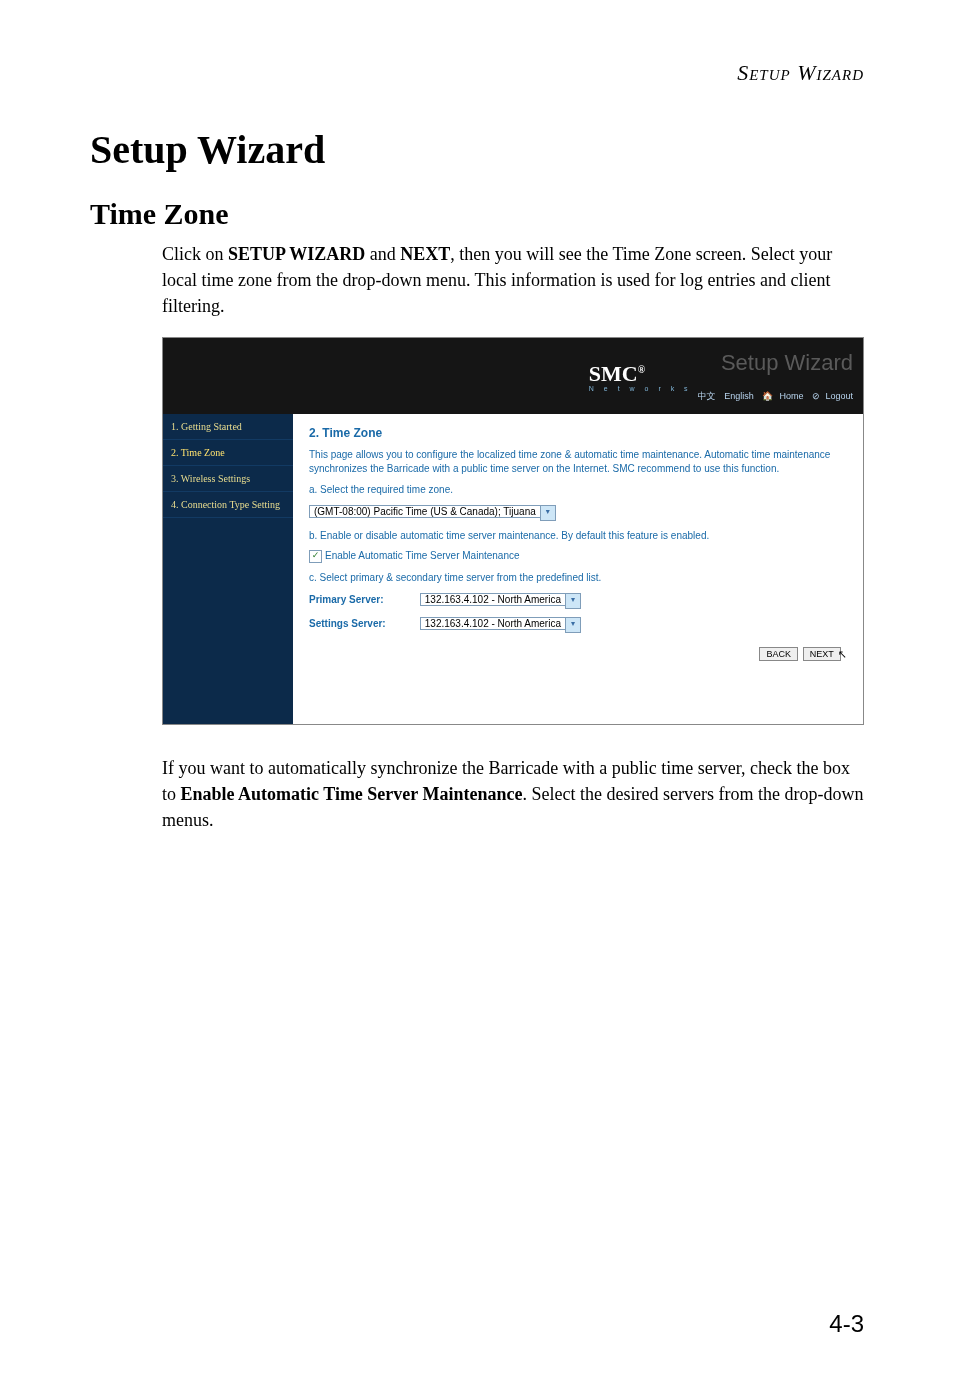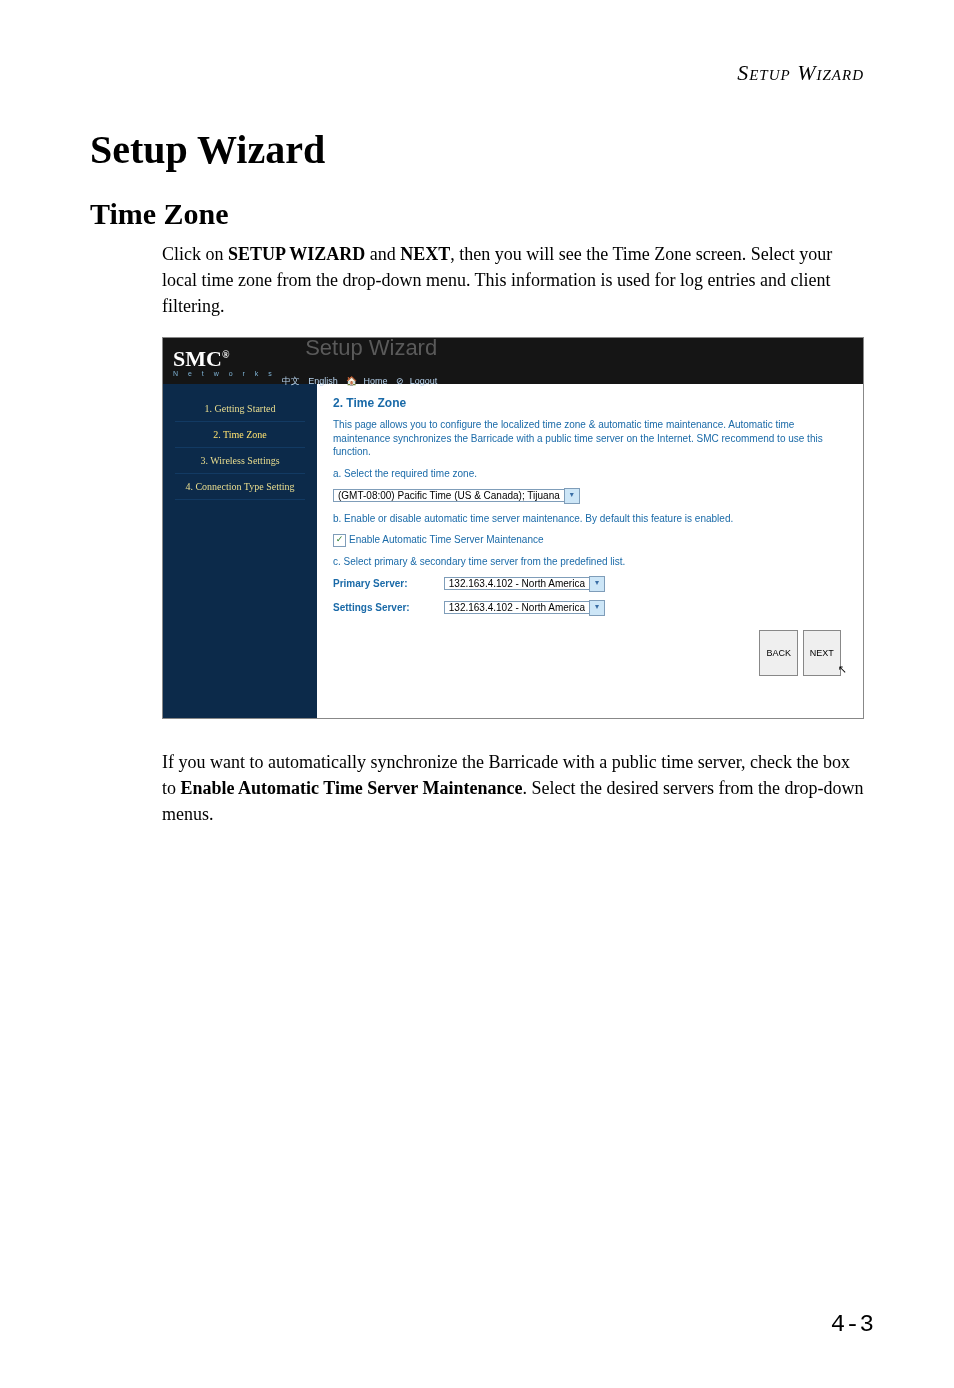--- a/index.html
+++ b/index.html
@@ -43,42 +43,42 @@
   .body-text {
     font-family: Georgia, serif;
     font-size: 18px;
     line-height: 1.45;
     margin: 0 0 16px 72px;
   }
   .bold { font-weight: bold; }
   .page-num {
     position: absolute;
     bottom: 50px;
-    right: 80px;
+    right: 90px;
     font-size: 24px;
-    font-family: Liberation Mono, monospace;
+    font-family: Liberation Sans, sans-serif;
   }
 
   
   .screenshot {
     margin: 18px 0 30px 72px;
     width: 700px;
     border: 1px solid #888;
     background: #fff;
     font-family: Verdana, Arial, sans-serif;
     font-size: 10px;
   }
   .shot-header {
     background: #151515;
     color: #fff;
     height: 46px;
     display: flex;
     align-items: center;
-    justify-content: flex-start;
-    padding: 0 10px;
+    justify-content: flex-end;
+    padding: 15px 10px;
     position: relative;
   }
   .shot-logo {
     font-family: 'Times New Roman', serif;
     font-weight: bold;
     font-size: 22px;
     color: #fff;
   }
   .shot-logo sup { font-size: 10px; }
   .shot-logo-sub {
@@ -108,23 +108,22 @@
   .shot-navbar span { margin-left: 6px; }
   .shot-body {
     display: flex;
     background: #fff;
   }
   .shot-sidebar {
     width: 130px;
     background: #0c2a4a;
     color: #fff;
     font-size: 9px;
-    padding: 12px;
+    padding: 0;
     min-height: 310px;
-    text-align: center;
   }
   .shot-sidebar .sb-item {
     padding: 7px 8px;
     border-bottom: 1px solid #123a63;
     color: #e9dd8f;
     font-family: 'Times New Roman', serif;
     font-size: 10px;
   }
   .shot-sidebar .sb-item.active {
     color: #ffe26f;
@@ -193,21 +192,21 @@
   .shot-buttons {
     text-align: right;
     margin-top: 14px;
   }
   .shot-btn {
     display: inline-block;
     border: 1px solid #888;
     background: #efefef;
     color: #000;
     font-size: 9px;
-    padding: 17px 6px;
+    padding: 1px 6px;
     font-family: Tahoma, sans-serif;
     margin-left: 2px;
   }
   .cursor {
     display: inline-block;
     font-size: 11px;
     color: #000;
     margin-left: -3px;
     vertical-align: bottom;
   }

